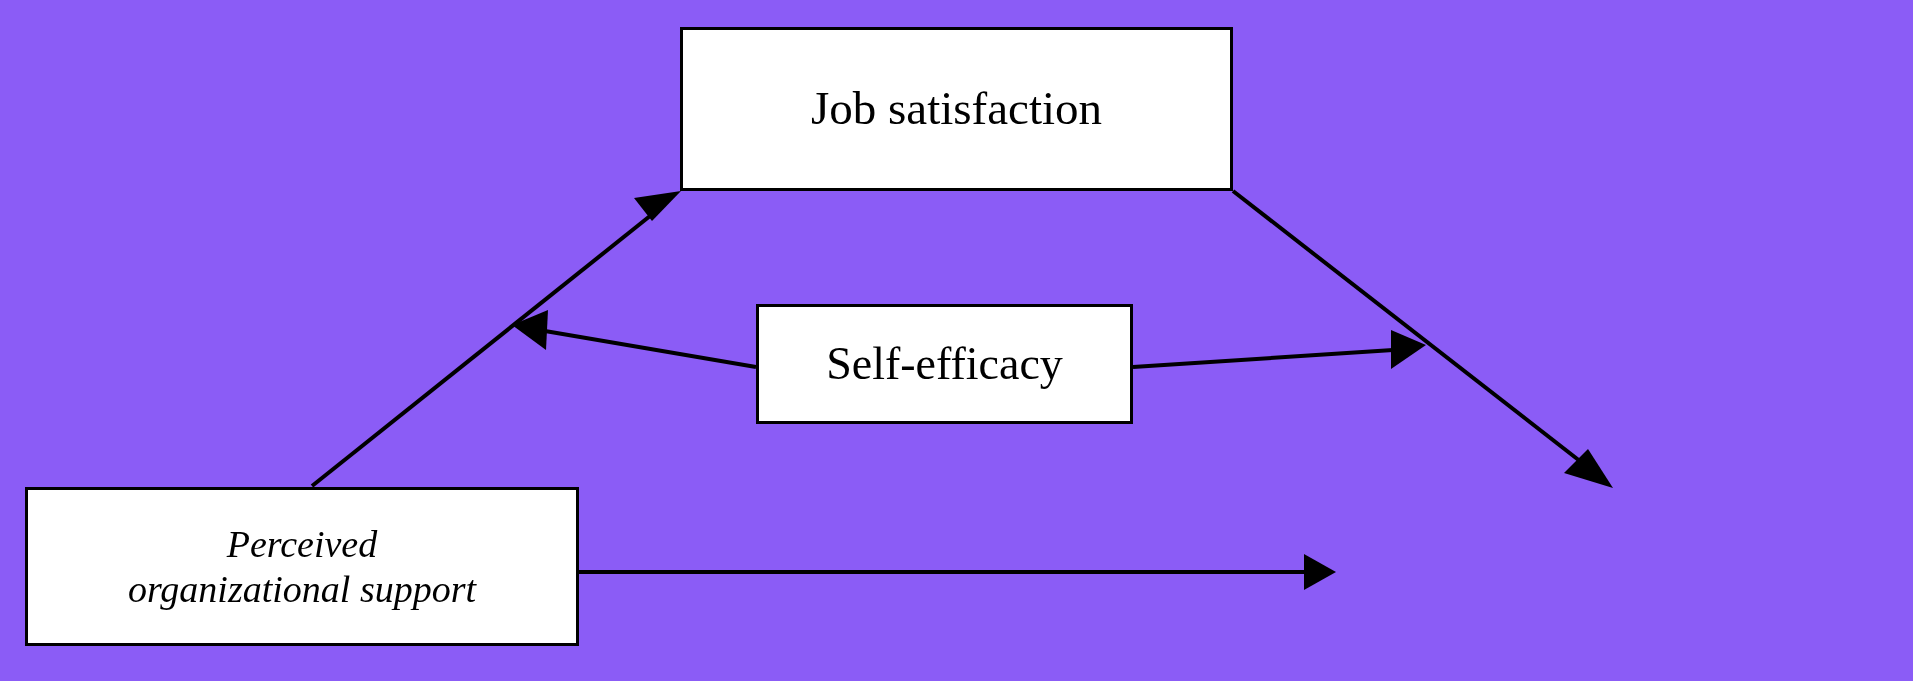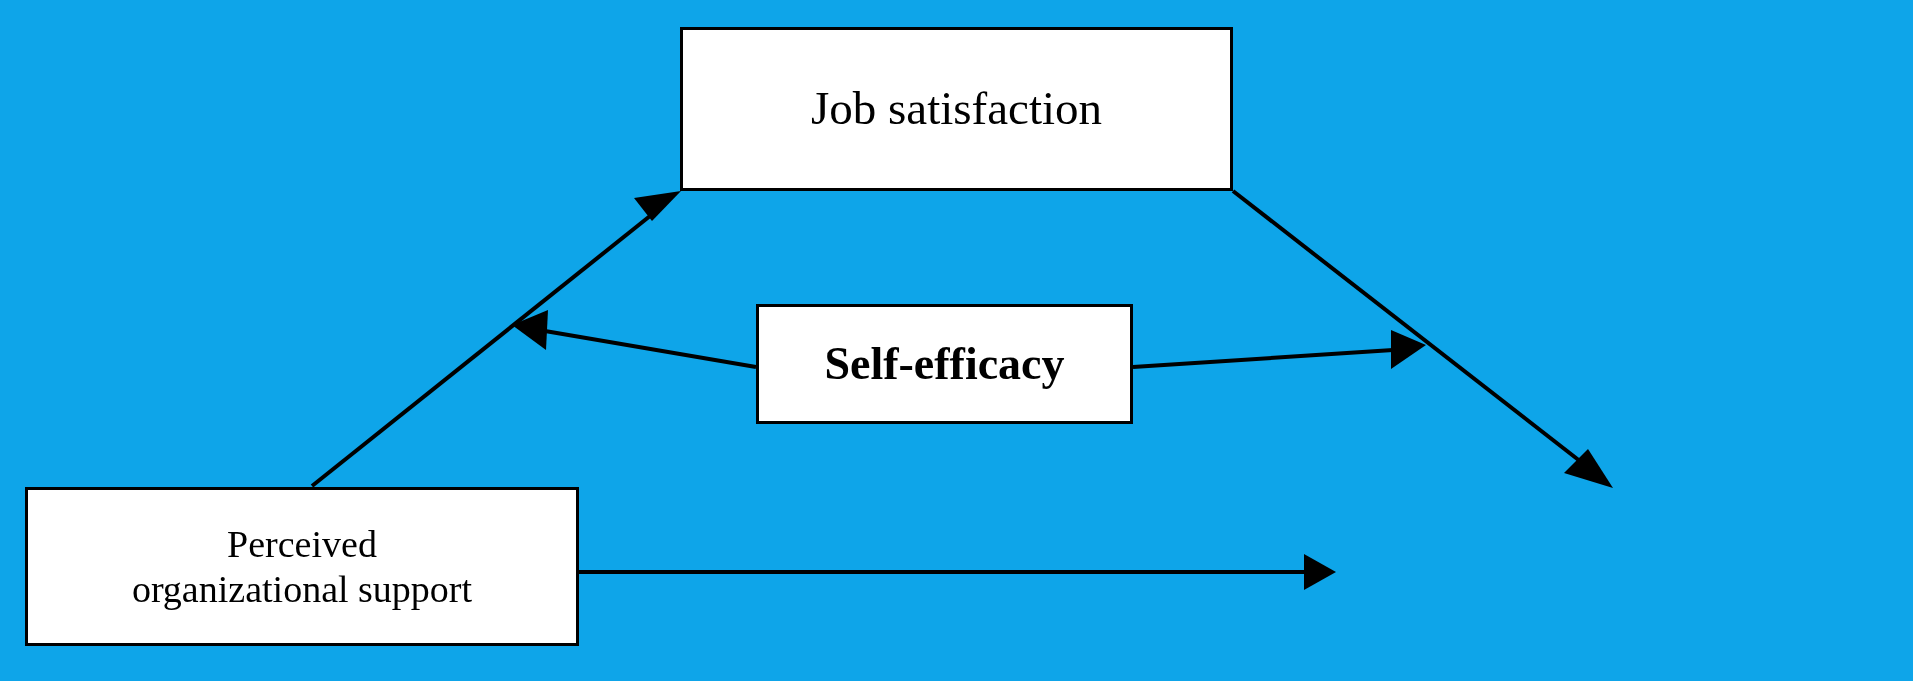--- a/index.html
+++ b/index.html
@@ -8,21 +8,21 @@
     padding: 0;
     background: #ffffff;
   }
   body {
     font-family: "Liberation Serif", "DejaVu Serif", serif;
   }
   #diagram-canvas {
     position: relative;
     width: 1913px;
     height: 681px;
-    background: #0ea5e9;
+    background: #8b5cf6;
     overflow: hidden;
   }
   #arrow-layer {
     position: absolute;
     left: 0;
     top: 0;
     width: 1913px;
     height: 681px;
     pointer-events: none;
   }
@@ -50,29 +50,29 @@
     height: 164px;
   }
   #node-job-satisfaction .node-label { font-size: 47px; }
   
   #node-self-efficacy {
     left: 756px;
     top: 304px;
     width: 377px;
     height: 120px;
   }
-  #node-self-efficacy .node-label { font-size: 46px; font-weight: bold; }
+  #node-self-efficacy .node-label { font-size: 46px; }
   
   #node-perceived-organizational-support {
     left: 25px;
     top: 487px;
     width: 554px;
     height: 159px;
   }
-  #node-perceived-organizational-support .node-label { font-size: 38px; }
+  #node-perceived-organizational-support .node-label { font-size: 38px; font-style: italic; }
   
   #node-job-burnout {
     left: 1332px;
     top: 488px;
     width: 471px;
     height: 161px;
   }
   #node-job-burnout .node-label { font-size: 47px; }
 </style>
 </head>

